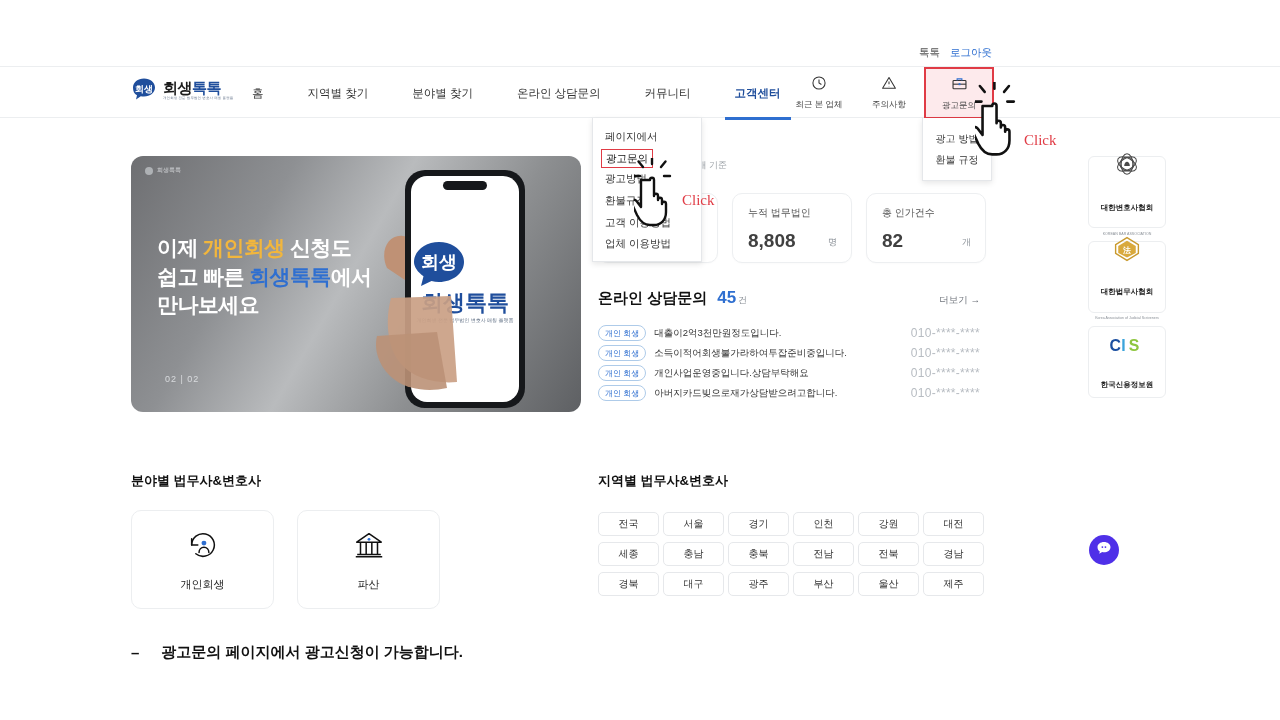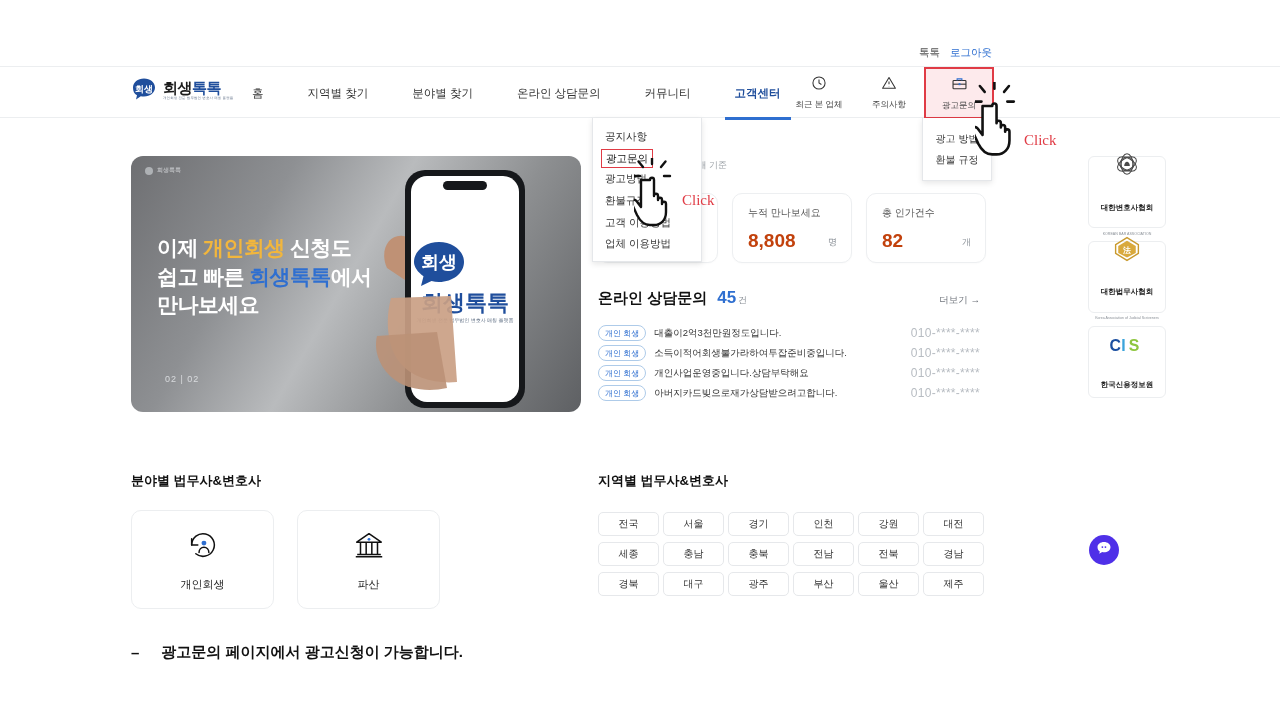--- a/index.html
+++ b/index.html
@@ -138,21 +138,21 @@
     font-size: 16px; font-weight: 700; color:#111; white-space: nowrap;
   }
   .case-title .sub { font-size: 9px; font-weight:400; color:#9aa0a6; margin-left:6px; }
 
   .stats { position:absolute; left: 598px; top: 193px; display:flex; gap: 14px; }
   .stat-card {
     width: 120px; height: 70px; border:1px solid #edeff1; border-radius: 10px;
     background:#fff; position: relative; box-shadow: 0 1px 2px rgba(0,0,0,.02);
   }
   .stat-label { position:absolute; left: 15px; top: 12px; font-size: 10px; color:#555; }
-  .stat-value { position:absolute; left: 15px; bottom: 10px; font-size: 19px; font-weight: 700; color:#c2410c; }
+  .stat-value { position:absolute; left: 15px; bottom: 10px; font-size: 19px; font-weight: 700; color:#404040; }
   .stat-unit  { position:absolute; right: 14px; bottom: 13px; font-size: 9px; color:#8a9097; }
 
   
   .consult-head {
     position:absolute; left: 598px; top: 288px; width: 382px;
     display:flex; align-items: baseline;
   }
   .consult-head .t { font-size: 15px; font-weight:700; color:#111; }
   .consult-head .n { font-size: 17px; font-weight:700; color:#2f6fd0; margin-left: 10px; }
   .consult-head .u { font-size: 9px; color:#8a9097; margin-left: 2px; }
@@ -281,21 +281,21 @@
             <path d="M2.4 10.8h15.2"></path>
               <rect x="8.9" y="9.6" width="2.2" height="2.4" fill="#2f6fd0" stroke="none"></rect>
           </svg>
         </span>
         <span>광고문의</span>
       </div>
     </div>
   </div>
 
   <div class="dropdown-cs">
-    <div class="dd-item">공지사항</div>
+    <div class="dd-item">페이지에서</div>
     <div class="dd-item marked">광고문의</div>
     <div class="dd-item">광고방법</div>
     <div class="dd-item">환불규정</div>
     <div class="dd-item">고객 이용방법</div>
     <div class="dd-item">업체 이용방법</div>
   </div>
 
   <div class="dropdown-ad">
     <div class="dd-item">광고 방법</div>
     <div class="dd-item">환불 규정</div>
@@ -364,21 +364,21 @@
     <span>의 해결사례</span><span class="sub">현재 기준</span>
   </div>
 
   <div class="stats">
     <div class="stat-card">
       <span class="stat-label">해결사례</span>
       <span class="stat-value">127</span>
       <span class="stat-unit">개</span>
     </div>
     <div class="stat-card">
-      <span class="stat-label">누적 만나보세요</span>
+      <span class="stat-label">누적 법무법인</span>
       <span class="stat-value">8,808</span>
       <span class="stat-unit">명</span>
     </div>
     <div class="stat-card">
       <span class="stat-label">총 인가건수</span>
       <span class="stat-value">82</span>
       <span class="stat-unit">개</span>
     </div>
   </div>
 

